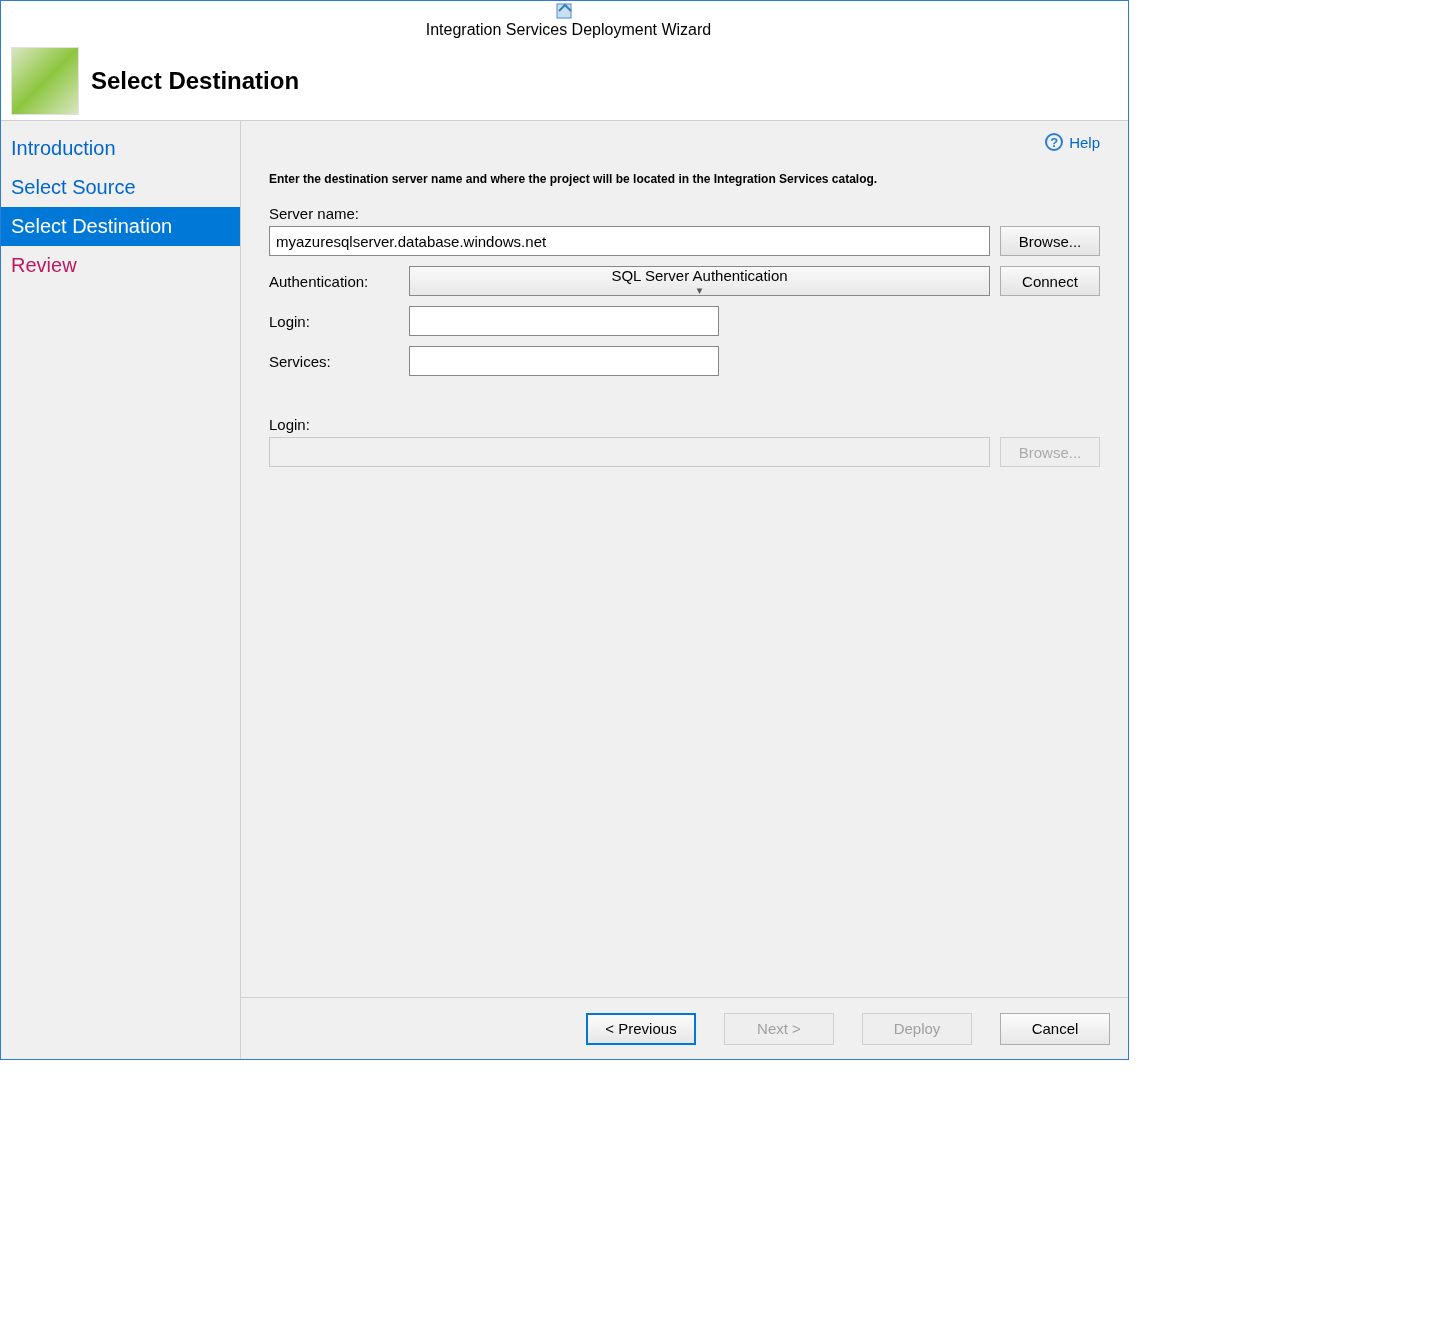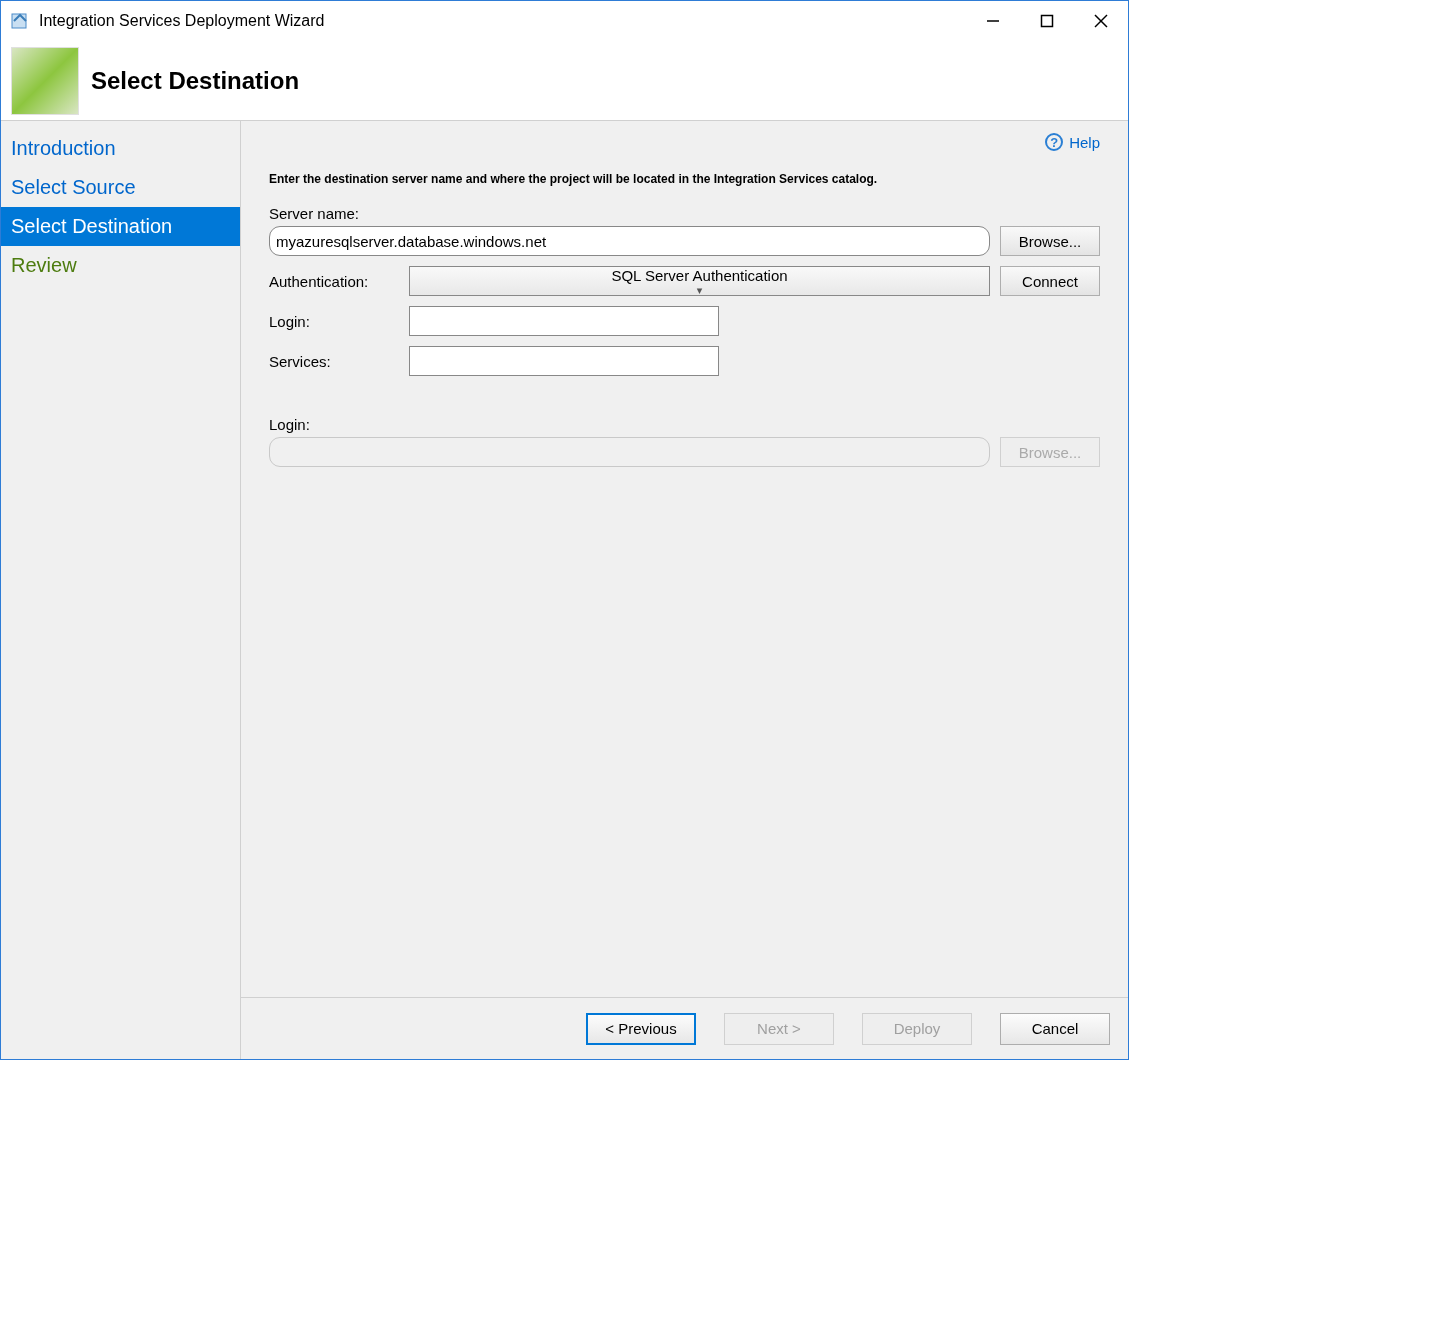--- a/index.html
+++ b/index.html
@@ -16,20 +16,21 @@
       display: flex;
       flex-direction: column;
       background: #fff;
     }
     .titlebar {
       display: flex;
       align-items: center;
       height: 40px;
       padding-left: 8px;
       background: #fff;
+      flex-direction: column;
     }
     .titlebar-icon {
       width: 22px; height: 22px; margin-right: 8px;
       display: inline-flex; align-items: center; justify-content: center;
     }
     .title-text { font-size: 16px; }
     .win-controls { margin-left: auto; display: flex; }
     .win-btn {
       width: 54px; height: 40px;
       display: flex; align-items: center; justify-content: center;
@@ -63,21 +64,21 @@
       border-right: 1px solid #d0d0d0;
       padding-top: 8px;
     }
     .side-item {
       padding: 8px 10px;
       font-size: 20px;
       cursor: pointer;
     }
     .side-link { color: #0066cc; }
     .side-item.active { background: #0078d7; color: #fff; }
-    .side-item.disabled { color: #4d7c0f; }
+    .side-item.disabled { color: #be185d; }
     .main {
       flex: 1; background: #f0f0f0;
       display: flex; flex-direction: column;
       padding: 12px 28px 0 28px;
       position: relative;
     }
     .help-row { display: flex; justify-content: flex-end; margin-bottom: 20px;}
     .help-link { color: #0066cc; display: flex; align-items: center; gap: 6px; cursor: pointer;}
     .help-icon {
       width: 18px; height: 18px; border-radius: 50%;
@@ -125,21 +126,21 @@
     }
     .nav-btn {
       width: 110px; height: 32px;
       border: 1px solid #adadad;
       background: linear-gradient(#fcfcfc,#e7e7e7);
       font-size: 15px; cursor: pointer;
     }
     .nav-btn.primary { border: 2px solid #0078d7; }
     .nav-btn.disabled { color: #a0a0a0; background: #eee; border-color: #d0d0d0; cursor: default;}
     .chevron { font-size: 11px; color: #555; }
-    .server-row-input { flex: 1; border-radius: 11px; }
+    .server-row-input { flex: 1; }
   </style>
 </head>
 <body>
 
 <div class="window">
 
   <div class="titlebar">
     <span class="titlebar-icon">
       <svg width="20" height="20" viewBox="0 0 20 20">
         <rect x="2" y="3" width="14" height="14" fill="#c9dff2" stroke="#4b8bc9"></rect>

